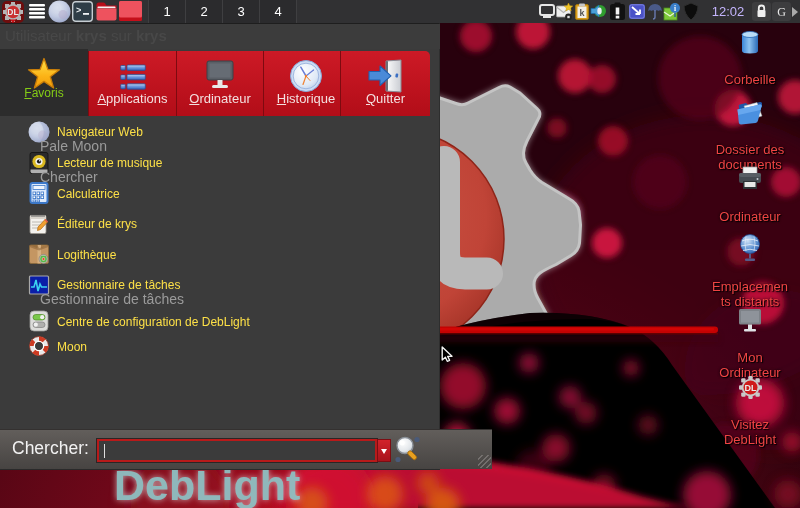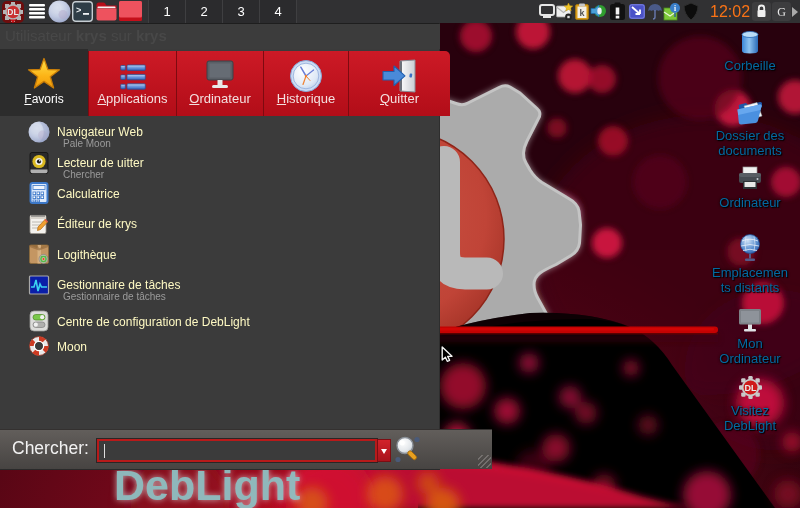--- a/index.html
+++ b/index.html
@@ -3,47 +3,47 @@
 <style>
 *{margin:0;padding:0;box-sizing:border-box}
 html,body{width:800px;height:508px;overflow:hidden;font-family:"Liberation Sans",sans-serif;background:#000}
 #stage{position:relative;width:800px;height:508px;overflow:hidden}
 #wall{position:absolute;left:0;top:0}
 
 #panel{position:absolute;left:0;top:0;width:800px;height:23px;background:#313133;z-index:30;display:flex;align-items:center}
 .pico{position:absolute;top:1px}
 #pager{position:absolute;left:148px;top:0;height:23px;display:flex;border-left:1px solid #3f3f41}
 .ws{width:37px;height:23px;background:#2b2b2d;border-right:1px solid #3f3f41;color:#fff;font-size:13px;display:flex;align-items:center;justify-content:center}
-.clock{position:absolute;left:710px;top:0;width:36px;height:23px;color:#f97316;font-size:16px;line-height:23px;text-align:center}
+.clock{position:absolute;left:710px;top:0;width:36px;height:23px;color:#c4b5fd;font-size:13px;line-height:23px;text-align:center}
 
 #menu{position:absolute;left:0;top:23px;width:440px;height:447px;border-top:1px solid #1e1e1e;background:#3b3b3b;z-index:20;border-right:1px solid #2e2e2e;border-bottom:1px solid #2a2a2a}
 #mtitle{position:absolute;left:0;top:0;width:440px;height:25px;background:#3c3c3c;color:#484848;font-size:15px;line-height:24px;padding-left:5px;overflow:hidden}
 #tabs{position:absolute;left:0;top:25px;width:440px;height:67px}
 .tab{position:absolute;top:2px;height:65px;background:linear-gradient(#cd1a26,#b20d18);border-left:1px solid #7e0a10;text-align:center}
 .tab .lbl{position:absolute;bottom:10px;width:100%;color:#f3dfdf;font-size:13px}
 .tab .lbl u, #tabfav .lbl u{text-decoration:underline}
 #tabfav{position:absolute;left:0;top:0;width:88px;height:67px;background:#2c2c2c;text-align:center}
-#tabfav .lbl{position:absolute;bottom:10px;width:100%;color:#ffffff;font-size:12px}
+#tabfav .lbl{position:absolute;bottom:16px;width:100%;color:#84cc16;font-size:12px}
 .tico{position:absolute;top:8px;left:50%;transform:translateX(-50%)}
 #items{position:absolute;left:0;top:93px;width:440px;height:313px}
 .mi{position:absolute;left:0;width:440px;height:30px}
 .mi svg{position:absolute;left:28px;top:4px}
-.mi .t1{position:absolute;left:57px;top:50%;transform:translateY(-50%);color:#fef9c3;font-size:12px;white-space:nowrap}
+.mi .t1{position:absolute;left:57px;top:50%;transform:translateY(-50%);color:#fde047;font-size:12px;white-space:nowrap}
 .mi .t1.up{top:7.5px;transform:none}
-.mi .t2{position:absolute;left:63px;top:21px;color:#9b9b9b;font-size:10px;white-space:nowrap}
+.mi .t2{position:absolute;left:40px;top:21px;color:#9b9b9b;font-size:14px;white-space:nowrap}
 #search{position:absolute;left:0;bottom:0;width:492px;height:40px;background:linear-gradient(#625e5b,#474442);border-top:1px solid #343130}
 #search .lab{position:absolute;left:12px;top:8px;color:#f2f2f2;font-size:17.5px}
 #sinput{position:absolute;left:97px;top:9px;width:280px;height:23px;background:#3b3b3b;border:2px solid #b81a1a;outline:1px solid #2a2625}
 #scaret{position:absolute;left:5px;top:3px;width:1px;height:14px;background:#ddd}
 #sdrop{position:absolute;left:377px;top:9px;width:14px;height:23px;background:linear-gradient(#d2232b,#a8131c);border:1px solid #7c0d13}
 #sdrop:after{content:"";position:absolute;left:2.5px;top:9px;border:3.5px solid transparent;border-top:5px solid #fff}
 #grip{position:absolute;right:1px;bottom:1px;width:13px;height:13px;opacity:0.75;background:repeating-linear-gradient(135deg,transparent 0 2.5px,#807c7a 2.5px 4px)}
 
 .di{position:absolute;width:90px;text-align:center;z-index:5}
-.di .dlbl{color:#0369a1;font-size:13px;line-height:14.5px;text-shadow:1px 1px 1px #000, 0 0 3px #000;margin-top:0}
+.di .dlbl{color:#ef4444;font-size:13px;line-height:14.5px;text-shadow:1px 1px 1px #000, 0 0 3px #000;margin-top:14px}
 #cursor{position:absolute;left:441px;top:346px;z-index:40}
 </style></head>
 <body>
 <div id="stage">
 
 <svg id="wall" width="800" height="508" viewBox="0 0 800 508">
  <defs>
   <radialGradient id="bl" cx="38%" cy="105%" r="68%">
     <stop offset="0%" stop-color="#c80e22"></stop>
           <stop offset="38%" stop-color="#6e0819"></stop>
@@ -322,21 +322,21 @@
       <circle cx="17" cy="17" r="15.5" fill="#ccdcf4" stroke="#8aa6d6" stroke-width="1"></circle>
       <circle cx="17" cy="17" r="12.8" fill="url(#clk)" stroke="#a0b8e0" stroke-width="1"></circle>
       <path d="M17,17 L11.8,8.2" stroke="#6a7ed6" stroke-width="1.5" stroke-linecap="round"></path>
       <path d="M17,17 L24.5,11" stroke="#6a7ed6" stroke-width="1.3" stroke-linecap="round"></path>
       <path d="M17,17 L14,25.5" stroke="#f08030" stroke-width="1.2" stroke-linecap="round"></path>
       <path d="M17,17 L21,21.5" stroke="#f08030" stroke-width="1" stroke-linecap="round"></path>
       <circle cx="17" cy="17" r="1.2" fill="#f08030"></circle>
     </svg>
     <div class="lbl"><u>H</u>istorique</div>
   </div>
-  <div class="tab" style="left:348px;width:102px;border-top-right-radius:5px">
+  <div class="tab" style="left:340px;width:90px;border-top-right-radius:5px">
     <svg class="tico" width="36" height="34" viewBox="0 0 36 34">
       <defs>
               <linearGradient id="door" x1="0" y1="0" x2="1" y2="0">
                 <stop offset="0%" stop-color="#fdfdfd"></stop>
                 <stop offset="100%" stop-color="#c9ccd2"></stop>
               </linearGradient>
             </defs>
       <path d="M18,2 L33,1 L33,33 L18,32 Z" fill="url(#door)" stroke="#8a8f98" stroke-width="1"></path>
       <path d="M18,2 L20,2.2 L20,31.8 L18,32 Z" fill="#6a6f78"></path>
       <rect x="27.5" y="14.5" width="2.6" height="4" rx="1" fill="#3a6fc4" transform="rotate(10 28.8 16.5)"></rect>
@@ -358,21 +358,21 @@
   </div>
   <div class="mi" style="top:31px;height:30px">
     <svg width="22" height="22" viewBox="0 0 22 22">
       <rect x="2" y="0.5" width="18" height="21" rx="2" fill="#2a2a2a" stroke="#101010" stroke-width="0.8"></rect>
       <path d="M2.5,17.5 L19.5,17.5 L19.5,19.5 Q19.5,21.3 17.7,21.3 L4.3,21.3 Q2.5,21.3 2.5,19.5 Z" fill="#b0b0b0"></path>
       <circle cx="11" cy="9.5" r="6.6" fill="#d9b820"></circle>
             <circle cx="11" cy="9.5" r="3.6" fill="#f2f2f2"></circle>
             <circle cx="11" cy="9.5" r="2.1" fill="#1a1a1a"></circle>
             <circle cx="11.8" cy="8.7" r="0.8" fill="#fff"></circle>
     </svg>
-    <div class="t1 up">Lecteur de uitter</div>
+    <div class="t1 up">Lecteur de musique</div>
           <div class="t2">Chercher</div>
   </div>
   <div class="mi" style="top:61px;height:31px">
     <svg width="22" height="22" viewBox="0 0 22 22">
       <rect x="2.5" y="1" width="17" height="20" rx="2" fill="#ddeafc" stroke="#3c78c8" stroke-width="2"></rect>
       <rect x="5" y="3.5" width="12" height="4" fill="#eef4fc" stroke="#3c78c8" stroke-width="0.8"></rect>
       <g fill="#fff" stroke="#3c78c8" stroke-width="0.8">
         <rect x="5" y="10" width="2.6" height="2.6"></rect>
               <rect x="9" y="10" width="2.6" height="2.6"></rect>
               <rect x="13" y="10" width="2.6" height="2.6"></rect>

